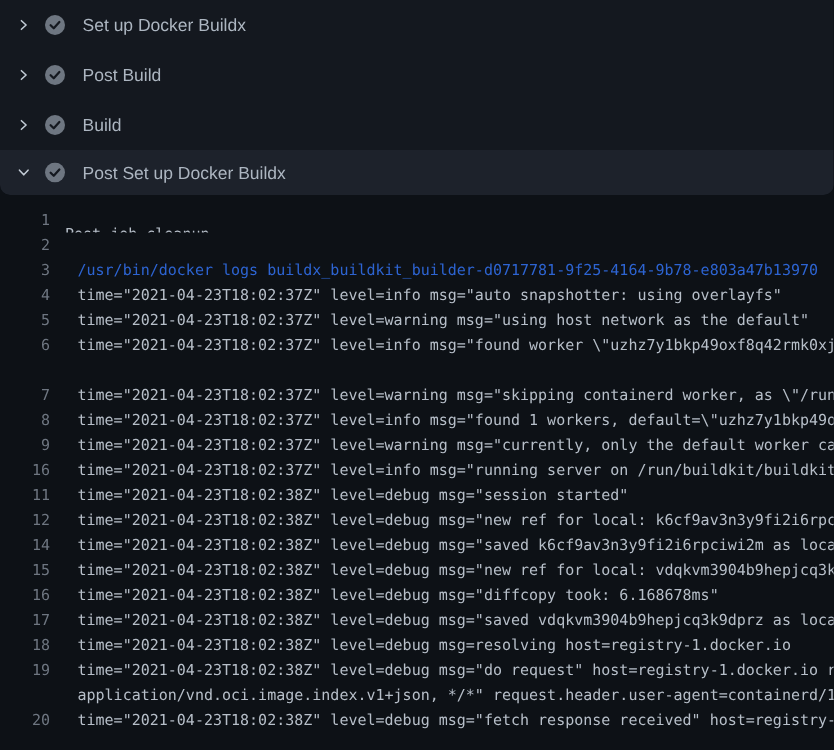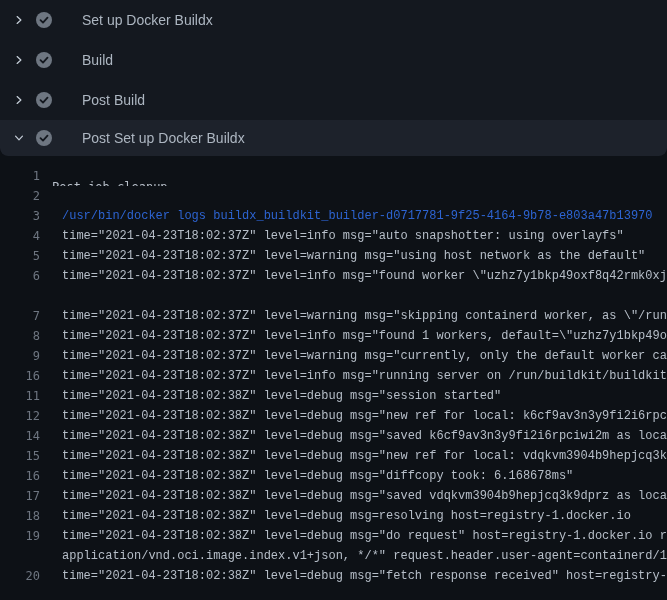--- a/index.html
+++ b/index.html
@@ -40,21 +40,21 @@
   .chev{
     width:12px;height:12px;flex:none;
     display:flex;align-items:center;justify-content:center;
   }
   .chev svg{display:block;}
   .check{
     width:16px;height:16px;flex:none;
     margin-left:11px;
   }
   .step-label{
-    margin-left:30px;
+    margin-left:14px;
     font-size:14px;
     color:var(--step-label);
     white-space:nowrap;
   }
   .log-panel{
     padding-top:10px;
     font-family:"DejaVu Sans Mono", monospace;
     font-size:12px;
   }
   .log-row{
@@ -68,21 +68,21 @@
     text-align:right;
     color:var(--line-num);
     cursor:pointer;
   }
   .log-row .content{
     color:var(--log-text);
     white-space:pre;
     flex:none;
   }
   .log-row.indent-1 .content{padding-left:12px;margin-top:11px;}
-  .log-row.indent-2 .content{padding-left:22px;font-family:Liberation Mono, monospace;}
+  .log-row.indent-2 .content{padding-left:22px;}
   .log-row.command .content{color:var(--command-blue);}
   .tri{
     display:inline-block;
     font-size:9px;
     color:var(--log-text);
     margin-right:6px;
     cursor:pointer;
     vertical-align:baseline;
   }
 </style>
@@ -105,33 +105,33 @@
     <div class="step">
       <span class="chev">
         <svg width="10" height="10" viewBox="0 0 16 16">
           <path d="M5 2.5 L11 8 L5 13.5" fill="none" stroke="var(--chevron)" stroke-width="2" stroke-linecap="round" stroke-linejoin="round"></path>
         </svg>
       </span>
       <span class="check"><svg width="16" height="16" viewBox="0 0 16 16">
           <circle cx="8" cy="8" r="8" fill="var(--check-fill)"></circle>
           <path d="M4.5 8.2 L7 10.6 L11.5 5.6" fill="none" stroke="var(--check-mark)" stroke-width="1.8" stroke-linecap="round" stroke-linejoin="round"></path>
         </svg></span>
-      <span class="step-label">Build</span>
+      <span class="step-label">Post Build</span>
     </div>
     <div class="step">
       <span class="chev">
         <svg width="10" height="10" viewBox="0 0 16 16">
           <path d="M5 2.5 L11 8 L5 13.5" fill="none" stroke="var(--chevron)" stroke-width="2" stroke-linecap="round" stroke-linejoin="round"></path>
         </svg>
       </span>
       <span class="check"><svg width="16" height="16" viewBox="0 0 16 16">
           <circle cx="8" cy="8" r="8" fill="var(--check-fill)"></circle>
           <path d="M4.5 8.2 L7 10.6 L11.5 5.6" fill="none" stroke="var(--check-mark)" stroke-width="1.8" stroke-linecap="round" stroke-linejoin="round"></path>
         </svg></span>
-      <span class="step-label">Post Build</span>
+      <span class="step-label">Build</span>
     </div>
     <div class="step expanded">
       <span class="chev">
         <svg width="10" height="10" viewBox="0 0 16 16">
           <path d="M2.5 5 L8 11 L13.5 5" fill="none" stroke="var(--chevron)" stroke-width="2" stroke-linecap="round" stroke-linejoin="round"></path>
         </svg>
       </span>
       <span class="check"><svg width="16" height="16" viewBox="0 0 16 16">
           <circle cx="8" cy="8" r="8" fill="var(--check-fill)"></circle>
           <path d="M4.5 8.2 L7 10.6 L11.5 5.6" fill="none" stroke="var(--check-mark)" stroke-width="1.8" stroke-linecap="round" stroke-linejoin="round"></path>

